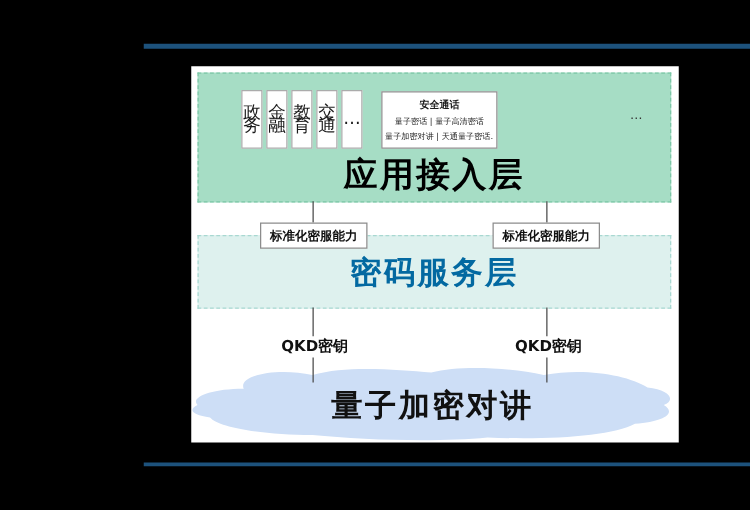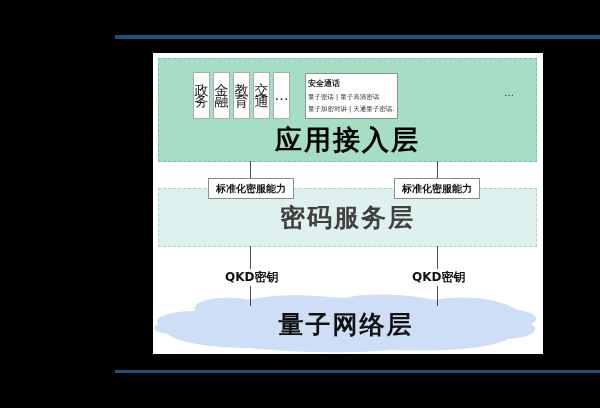--- a/index.html
+++ b/index.html
@@ -23,21 +23,21 @@
   }
   .sectors{position:absolute;left:34px;top:13px;display:flex;gap:3px;}
   .sector-box{
     width:15px;height:45px;background:#fff;border:1px solid #ababab;
     display:flex;align-items:center;justify-content:center;text-align:center;
     font-size:14px;line-height:11px;color:#1a1a1a;word-break:break-all;overflow:hidden;
   }
   .card{
     position:absolute;top:14px;height:46px;background:#fff;border:1px solid #8f8f8f;
     display:flex;flex-direction:column;justify-content:space-between;
-    padding:4px 2px;box-sizing:border-box;color:#1a1a1a;
+    padding:4px 2px;box-sizing:border-box;text-align:center;color:#1a1a1a;
   }
   .card.c1{left:146px;width:93px;}
   .card.c2{left:245px;width:91px;}
   .card .card-title{font-size:8px;font-weight:bold;white-space:nowrap;}
   .card .card-line{font-size:6.5px;white-space:nowrap;overflow:hidden;}
   .more-dots{position:absolute;left:345px;top:28px;font-size:10px;color:#333;letter-spacing:1px;}
   .layer-title{
     position:absolute;bottom:3px;left:0;width:100%;text-align:center;
     font-size:27px;font-weight:bold;color:#000000;letter-spacing:2px;
   }
@@ -64,21 +64,21 @@
   .qk1{left:225px;}
   .qk2{left:412px;}
 
   
   .crypto-layer{
     position:absolute;left:158px;top:188px;width:377px;height:57px;
     background:#def1ee;border:1px dashed #a8d8d1;z-index:2;
     display:flex;align-items:center;justify-content:center;
   }
   .crypto-layer .layer-title-mid{
-    font-size:25px;font-weight:bold;color:#404040;letter-spacing:2px;margin-top:0;
+    font-size:25px;font-weight:bold;color:#0369a1;letter-spacing:2px;margin-top:0;
   }
 
   
   .cloud-wrap{position:absolute;left:150px;top:290px;width:392px;height:64px;z-index:2;}
   .cloud-wrap svg{position:absolute;left:0;top:0;}
   .cloud-title{
     position:absolute;left:0;top:0;width:100%;height:100%;z-index:3;
     display:flex;align-items:center;justify-content:center;
     font-size:25px;font-weight:bold;color:#111;letter-spacing:2px;padding-top:4px;box-sizing:border-box;
   }
@@ -139,16 +139,16 @@
         C 218 2, 258 4, 285 10
         C 318 4, 352 10, 368 20
         C 386 22, 391 30, 381 34
         C 391 40, 383 47, 358 49
         C 340 59, 290 62, 240 60
         C 200 64, 140 62, 100 58
         C 60 58, 25 52, 18 44
         C 4 42, 0 38, 8 34
         Z"></path>
     </svg>
-    <div class="cloud-title">量子网络层</div>
+    <div class="cloud-title">量子加密对讲</div>
   </div>
 
 </div>
 
 </body></html>

